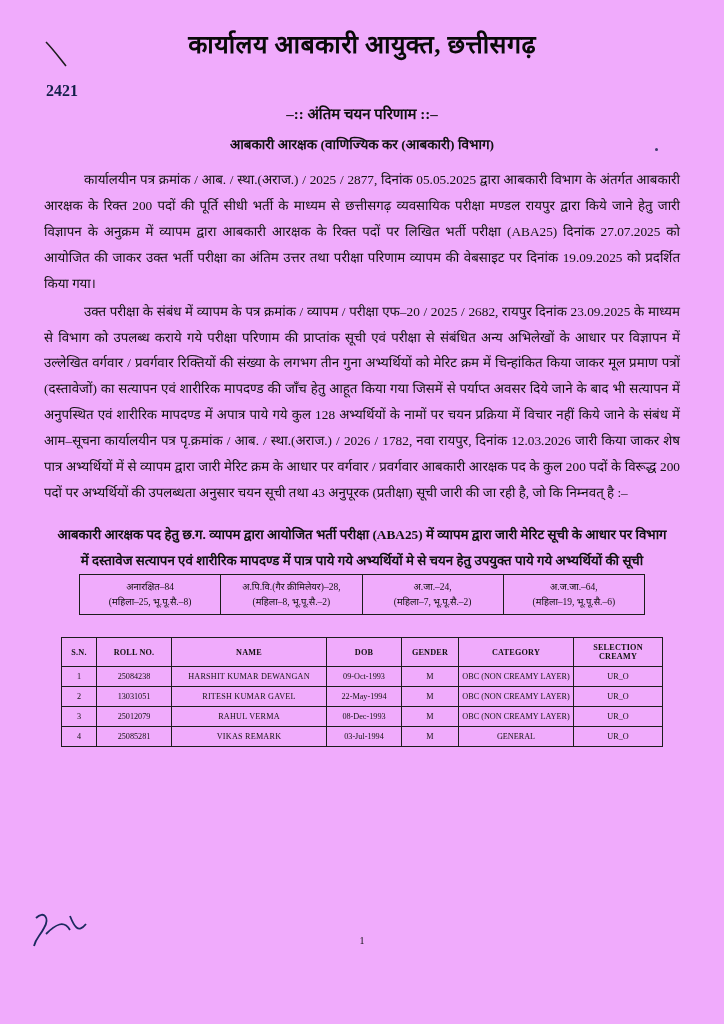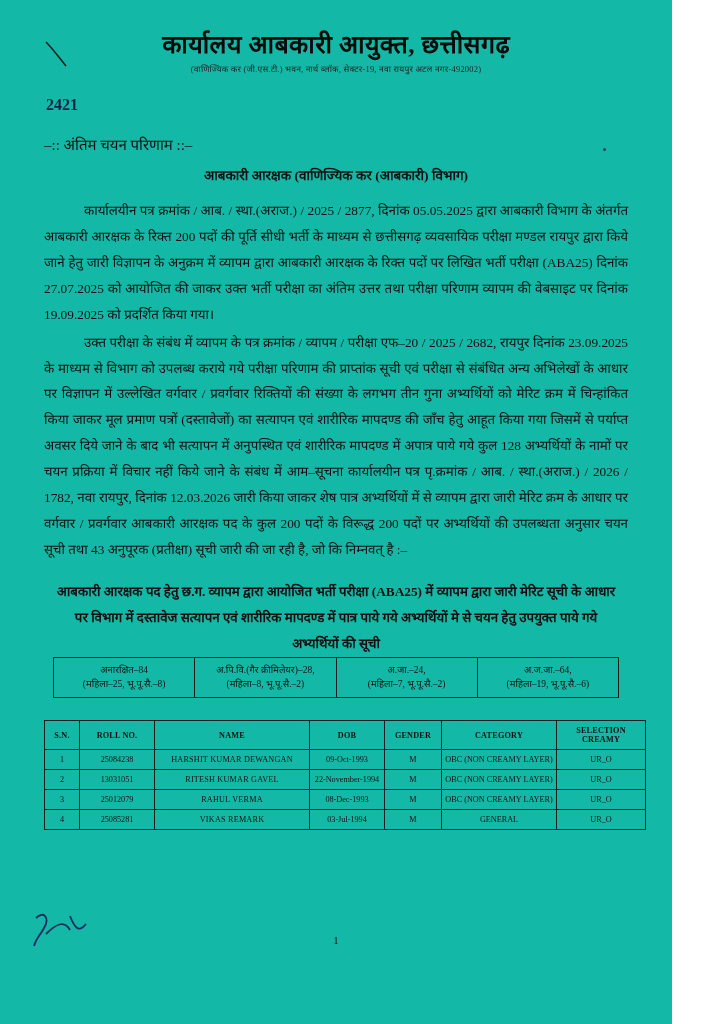--- a/index.html
+++ b/index.html
@@ -9,25 +9,25 @@
   body {
     width: 724px;
     height: 1024px;
     background: #ffffff;
     font-family: "Liberation Serif", serif;
     color: #111111;
     overflow: hidden;
   }
   .page {
     position: relative;
-    width: 672px;
+    width: 724px;
     height: 1024px;
     box-sizing: border-box;
     padding: 26px 44px 4px 44px;
-    background: #14b8a6;
+    background: #f0abfc;
   }
 
   
   .header {
     text-align: center;
   }
   .office-title {
     font-size: 25px;
     font-weight: 700;
     letter-spacing: 0.4px;
@@ -62,23 +62,24 @@
   .memo-right {
     font-size: 13.5px;
   }
   .date-hand {
     font-weight: 700;
     color: #14204a;
     font-size: 15px;
   }
 
   .doc-title {
-    margin-top: 20px;
+    text-align: center;
+    margin-top: 3px;
     font-size: 15px;
-    font-weight: 400;
+    font-weight: 700;
   }
   .doc-subtitle {
     text-align: center;
     margin-top: 12px;
     font-size: 13.5px;
     font-weight: 700;
   }
 
   
   .body-text {
@@ -196,21 +197,20 @@
 <body>
 
 <div class="page">
 
   <svg class="corner-mark" viewBox="0 0 26 28">
     <path d="M2,2 C8,8 14,16 22,26" stroke="#1d1d1d" stroke-width="1.6" fill="none"></path>
   </svg>
 
   <div class="header">
     <div class="office-title">कार्यालय आबकारी आयुक्त, छत्तीसगढ़</div>
-    <div class="office-sub">(वाणिज्यिक कर (जी.एस.टी.) भवन, नार्थ ब्लॉक, सेक्टर-19, नवा रायपुर अटल नगर-492002)</div>
   </div>
 
   <div class="memo-row">
     <div class="memo-left">
       <span class="memo-number">2421</span>
     </div>
   </div>
 
   <div class="doc-title">–:: अंतिम चयन परिणाम ::–</div>
   <div class="doc-subtitle">आबकारी आरक्षक (वाणिज्यिक कर (आबकारी) विभाग)</div>
@@ -265,21 +265,21 @@
         <td class="name-cell">HARSHIT KUMAR DEWANGAN</td>
         <td>09-Oct-1993</td>
         <td>M</td>
         <td>OBC (NON CREAMY LAYER)</td>
         <td>UR_O</td>
       </tr>
       <tr>
         <td>2</td>
         <td>13031051</td>
         <td class="name-cell">RITESH KUMAR GAVEL</td>
-        <td>22-November-1994</td>
+        <td>22-May-1994</td>
         <td>M</td>
         <td>OBC (NON CREAMY LAYER)</td>
         <td>UR_O</td>
       </tr>
       <tr>
         <td>3</td>
         <td>25012079</td>
         <td class="name-cell">RAHUL VERMA</td>
         <td>08-Dec-1993</td>
         <td>M</td>

